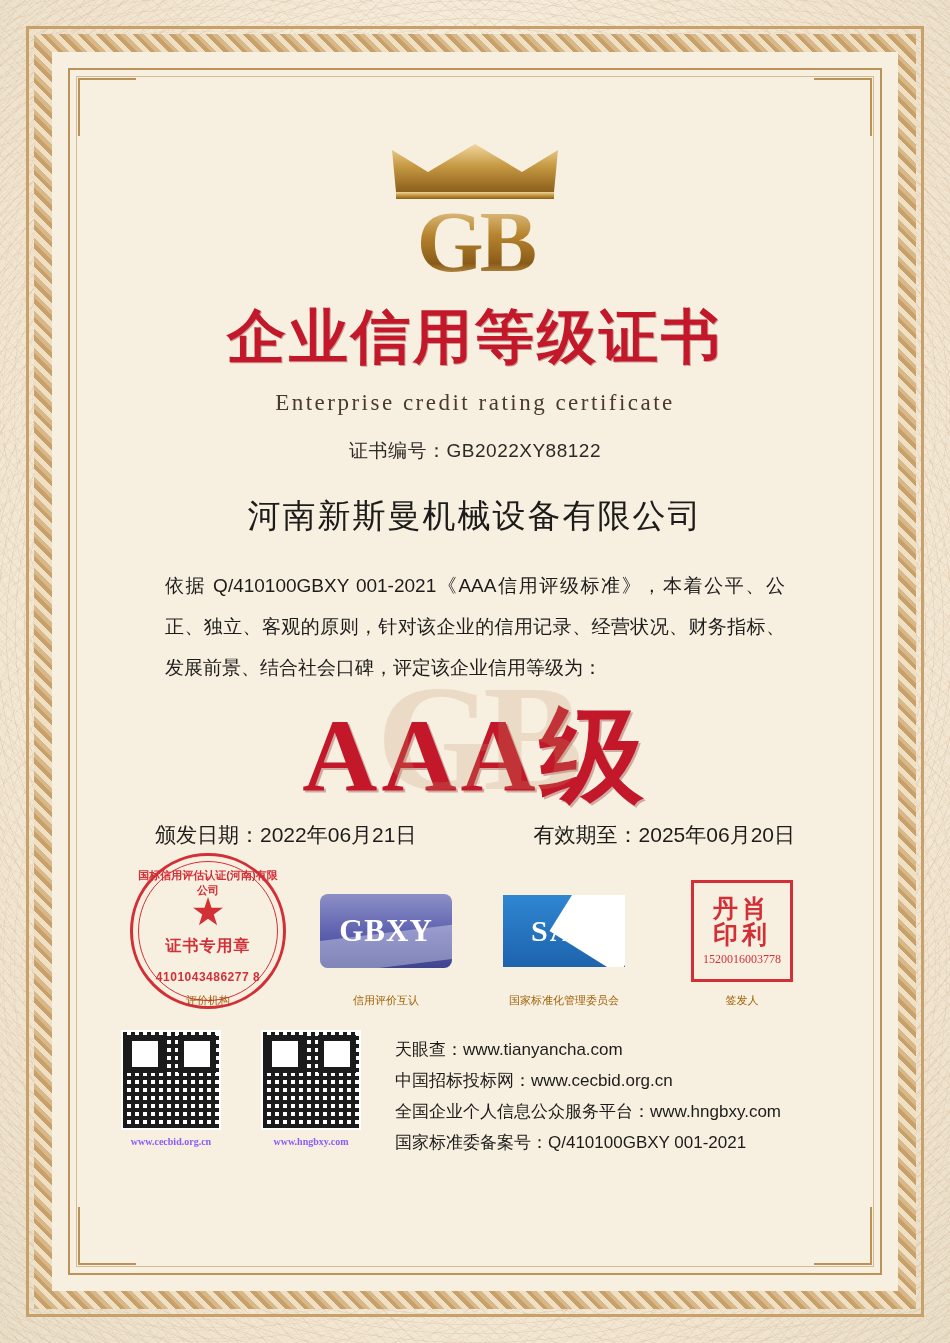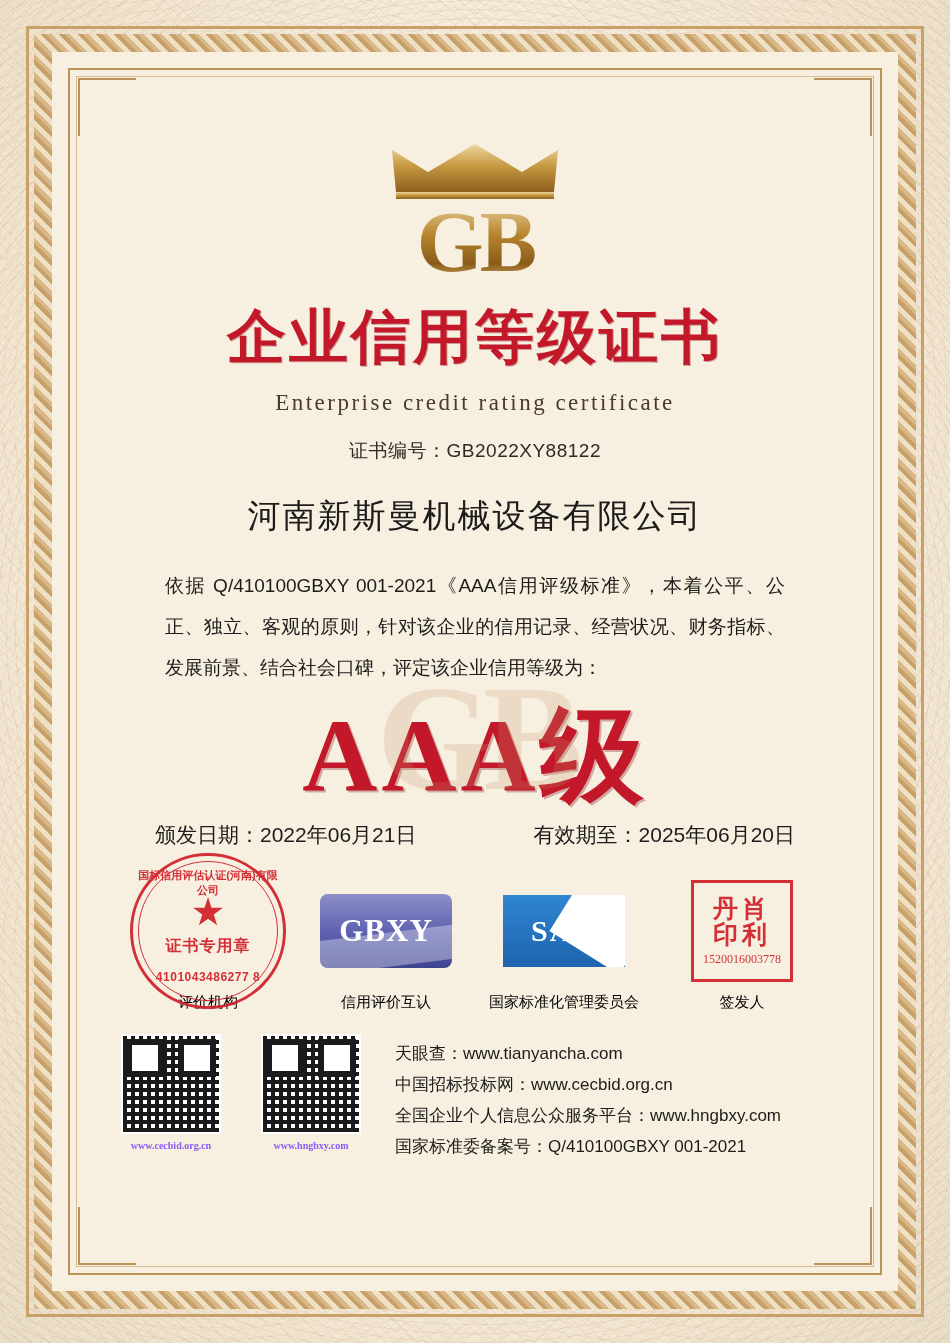--- a/index.html
+++ b/index.html
@@ -194,22 +194,22 @@
     text-align: center;
   }
   .seal-art {
     height: 112px;
     display: flex;
     align-items: center;
     justify-content: center;
   }
   .seal-label {
     margin-top: 6px;
-    font-size: 15px;
-    color: #000000;
+    font-size: 11px;
+    color: #a16207;
   }
 
   
   .stamp-round {
     position: relative;
     width: 150px; height: 150px;
     border: 3px solid #cf1f28;
     border-radius: 50%;
     color: #cf1f28;
     opacity: .92;

